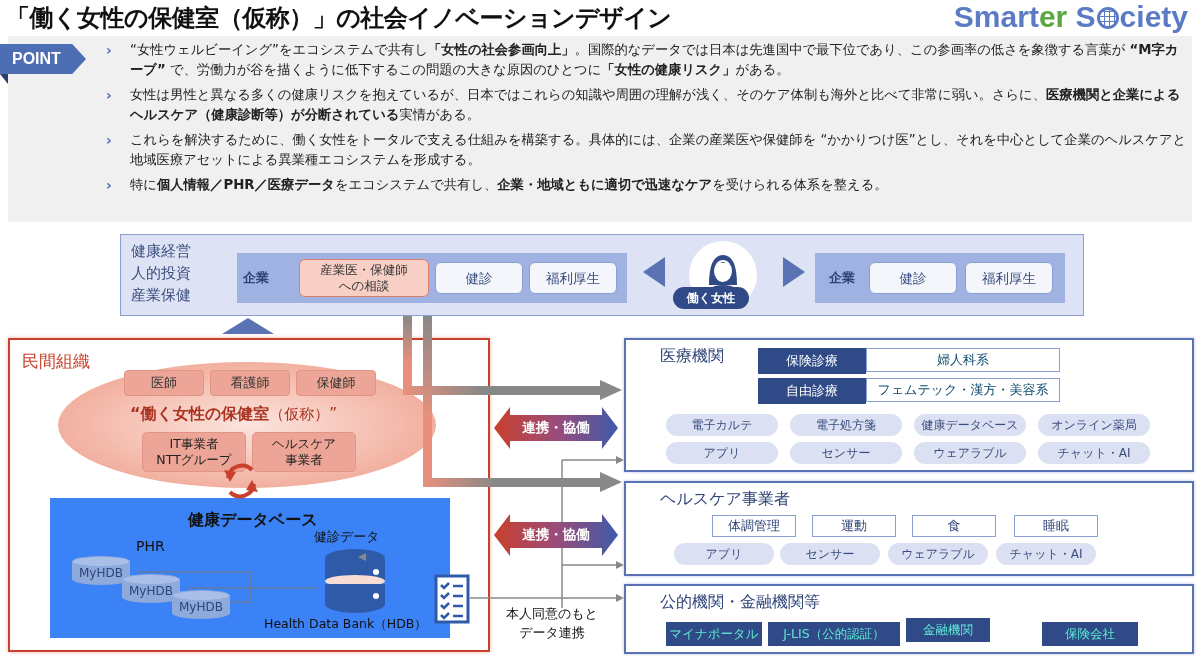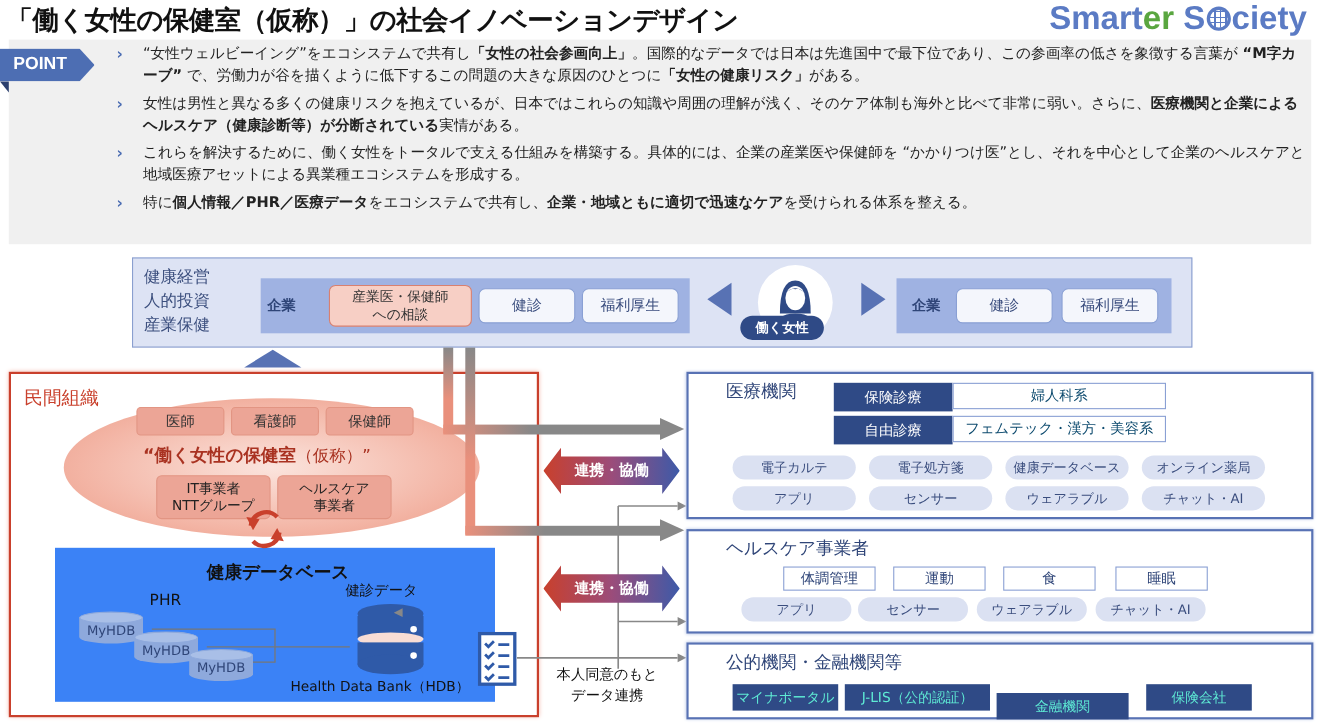--- a/index.html
+++ b/index.html
@@ -261,15 +261,15 @@
   <div class="soft-pill" style="left:48px; top:60px; width:100px;">アプリ</div>
   <div class="soft-pill" style="left:154px; top:60px; width:100px;">センサー</div>
   <div class="soft-pill" style="left:262px; top:60px; width:100px;">ウェアラブル</div>
   <div class="soft-pill" style="left:370px; top:60px; width:100px;">チャット・AI</div>
 </div>
 
 <div class="rbox" style="top:584px; height:70px;">
   <div class="rbox-title">公的機関・金融機関等</div>
   <div class="navy-cell" style="left:40px; top:36px; width:96px;">マイナポータル</div>
   <div class="navy-cell" style="left:142px; top:36px; width:132px;">J-LIS（公的認証）</div>
-  <div class="navy-cell" style="left:280px; top:44px; width:120px;">金融機関</div>
+  <div class="navy-cell" style="left:280px; top:32px; width:84px;">金融機関</div>
   <div class="navy-cell" style="left:416px; top:36px; width:96px;">保険会社</div>
 </div>
 
 </body></html>

